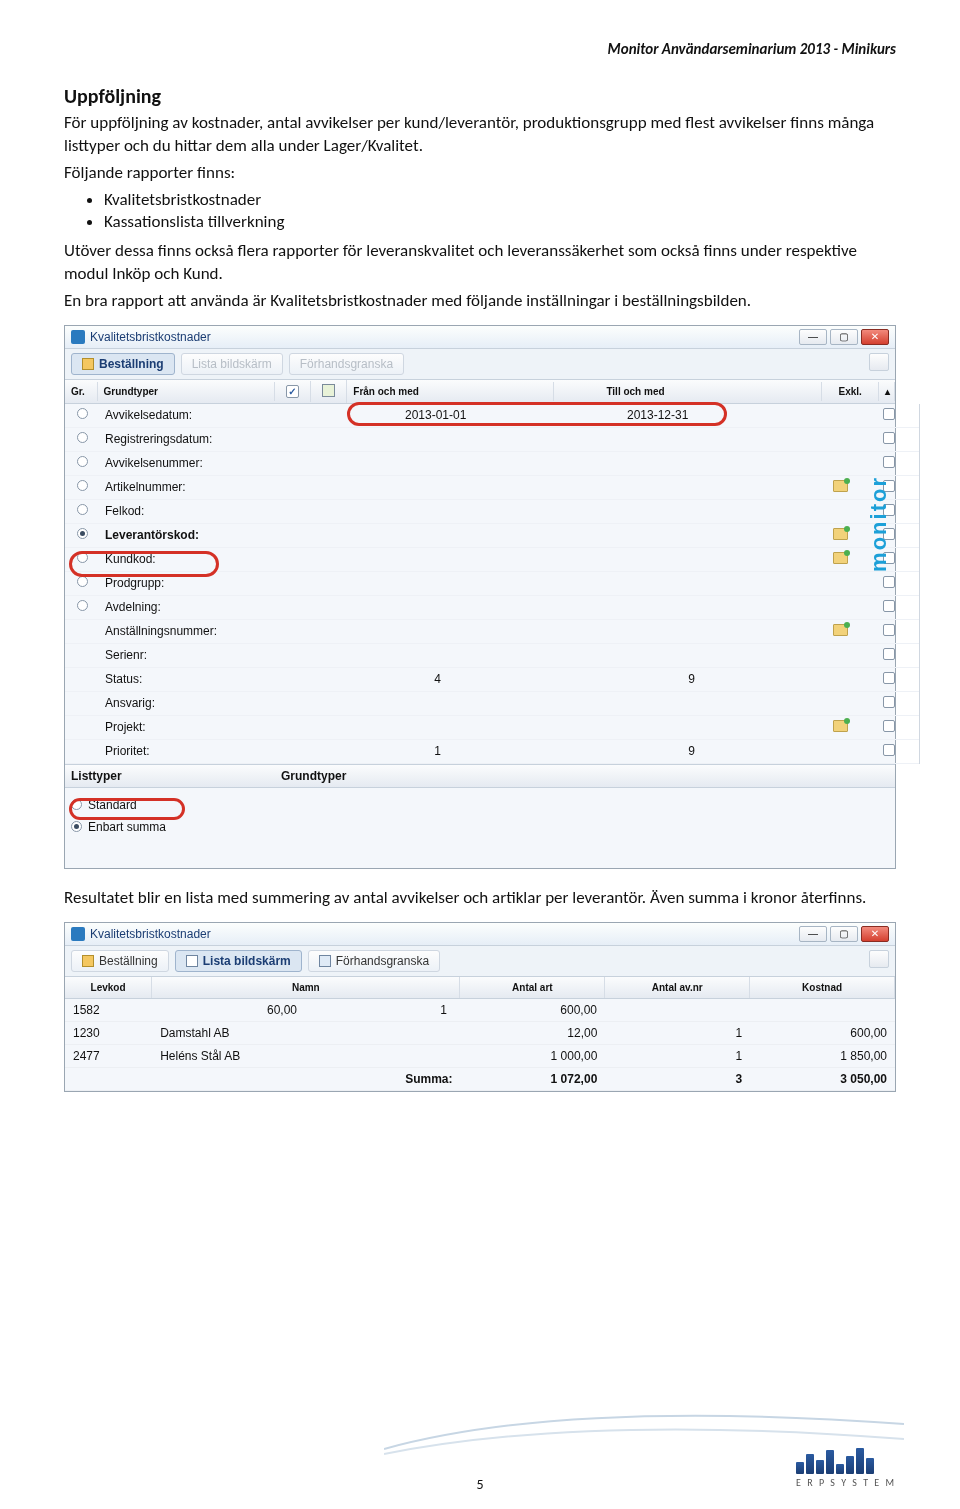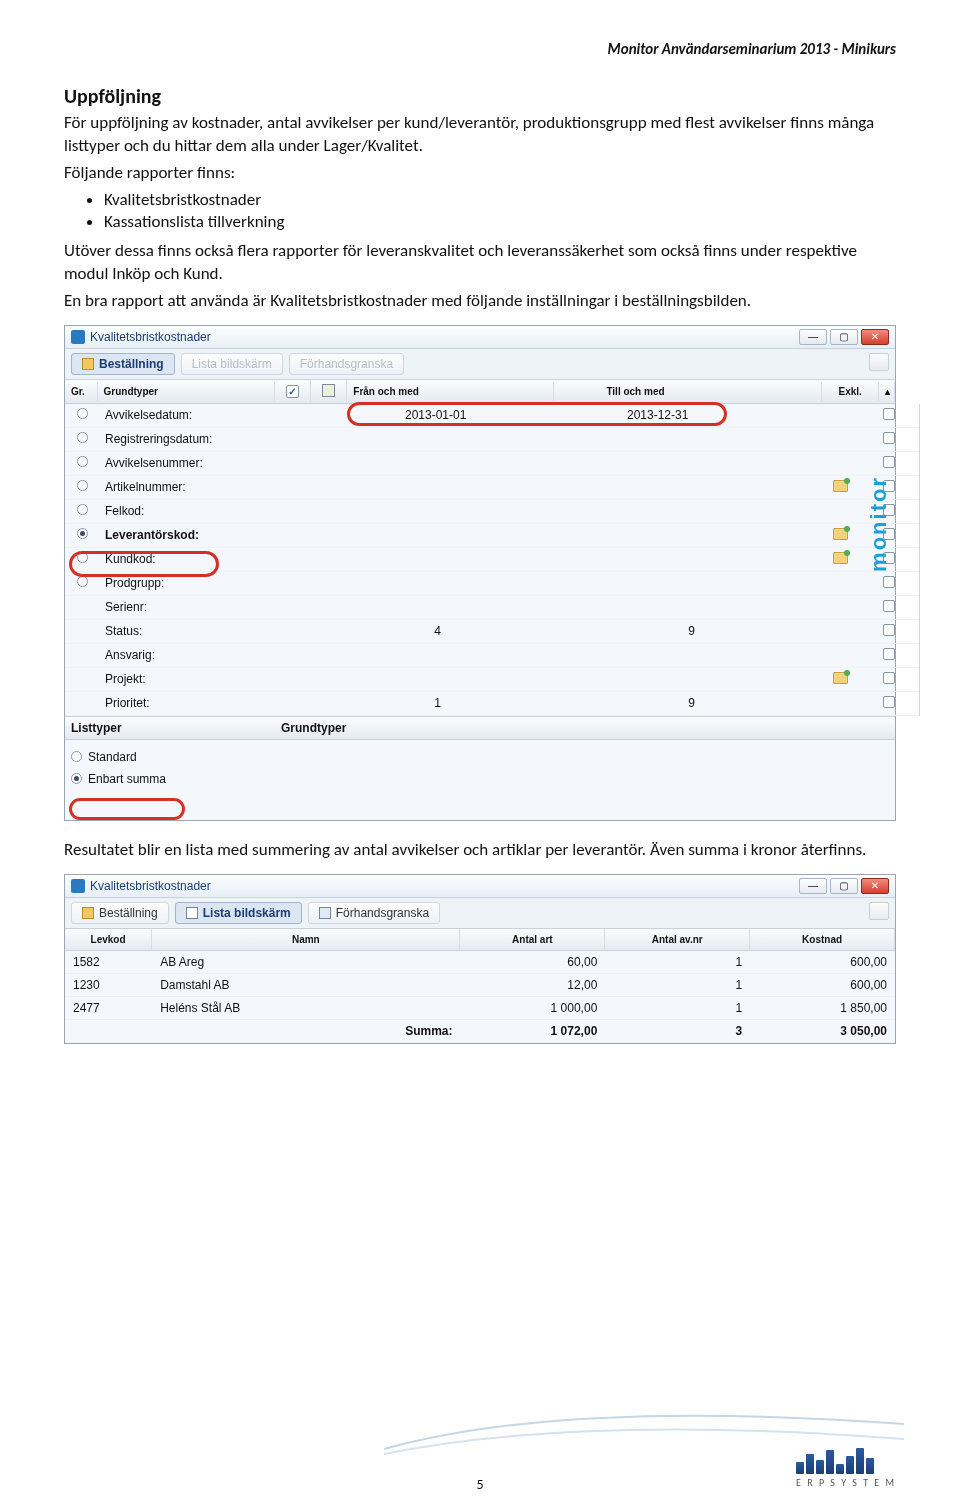--- a/index.html
+++ b/index.html
@@ -236,20 +236,44 @@
             <div style="width: 38px;"></div>
             <div style="width: 38px;"></div>
             <div class="cellFr" style="width: 222px;"></div>
             <div class="cellTo" style="width: 200px;">
               <span class="toval"></span>
             </div>
             <div style="width: 38px; text-align: center;"></div>
             <div class="cellEx"><span class="cbx"></span></div>
           </div>
           <div class="grow">
+            <div style="width: 34px; text-align: center;"><span class="radio"></span></div>
+            <div class="cellSel">Avdelning:</div>
+            <div style="width: 38px;"></div>
+            <div style="width: 38px;"></div>
+            <div class="cellFr" style="width: 222px;"></div>
+            <div class="cellTo" style="width: 200px;">
+              <span class="toval"></span>
+            </div>
+            <div style="width: 38px; text-align: center;"></div>
+            <div class="cellEx"><span class="cbx"></span></div>
+          </div>
+          <div class="grow">
+            <div style="width: 34px; text-align: center;"></div>
+            <div class="cellSel">Anställningsnummer:</div>
+            <div style="width: 38px;"></div>
+            <div style="width: 38px;"></div>
+            <div class="cellFr" style="width: 222px;"></div>
+            <div class="cellTo" style="width: 200px;">
+              <span class="toval"></span>
+            </div>
+            <div style="width: 38px; text-align: center;"><span class="folder foldergrn"></span></div>
+            <div class="cellEx"><span class="cbx"></span></div>
+          </div>
+          <div class="grow">
             <div style="width: 34px; text-align: center;"></div>
             <div class="cellSel">Serienr:</div>
             <div style="width: 38px;"></div>
             <div style="width: 38px;"></div>
             <div class="cellFr" style="width: 222px;"></div>
             <div class="cellTo" style="width: 200px;">
               <span class="toval"></span>
             </div>
             <div style="width: 38px; text-align: center;"></div>
             <div class="cellEx"><span class="cbx"></span></div>
@@ -364,21 +388,20 @@
     <div class="gridhdr">
       <div class="rcolLev">Levkod</div>
       <div class="rcolNamn">Namn</div>
       <div class="rcolArt">Antal art</div>
       <div class="rcolAv">Antal av.nr</div>
       <div class="rcolKost">Kostnad</div>
     </div>
     <div id="rrows">
         <div class="rrow">
           <div class="rcolLev">1582</div>
-          <div class="rcolNamn">AB Areg</div>
           <div class="rcolArt">60,00</div>
           <div class="rcolAv">1</div>
           <div class="rcolKost">600,00</div>
         </div>
         <div class="rrow">
           <div class="rcolLev">1230</div>
           <div class="rcolNamn">Damstahl AB</div>
           <div class="rcolArt">12,00</div>
           <div class="rcolAv">1</div>
           <div class="rcolKost">600,00</div>

